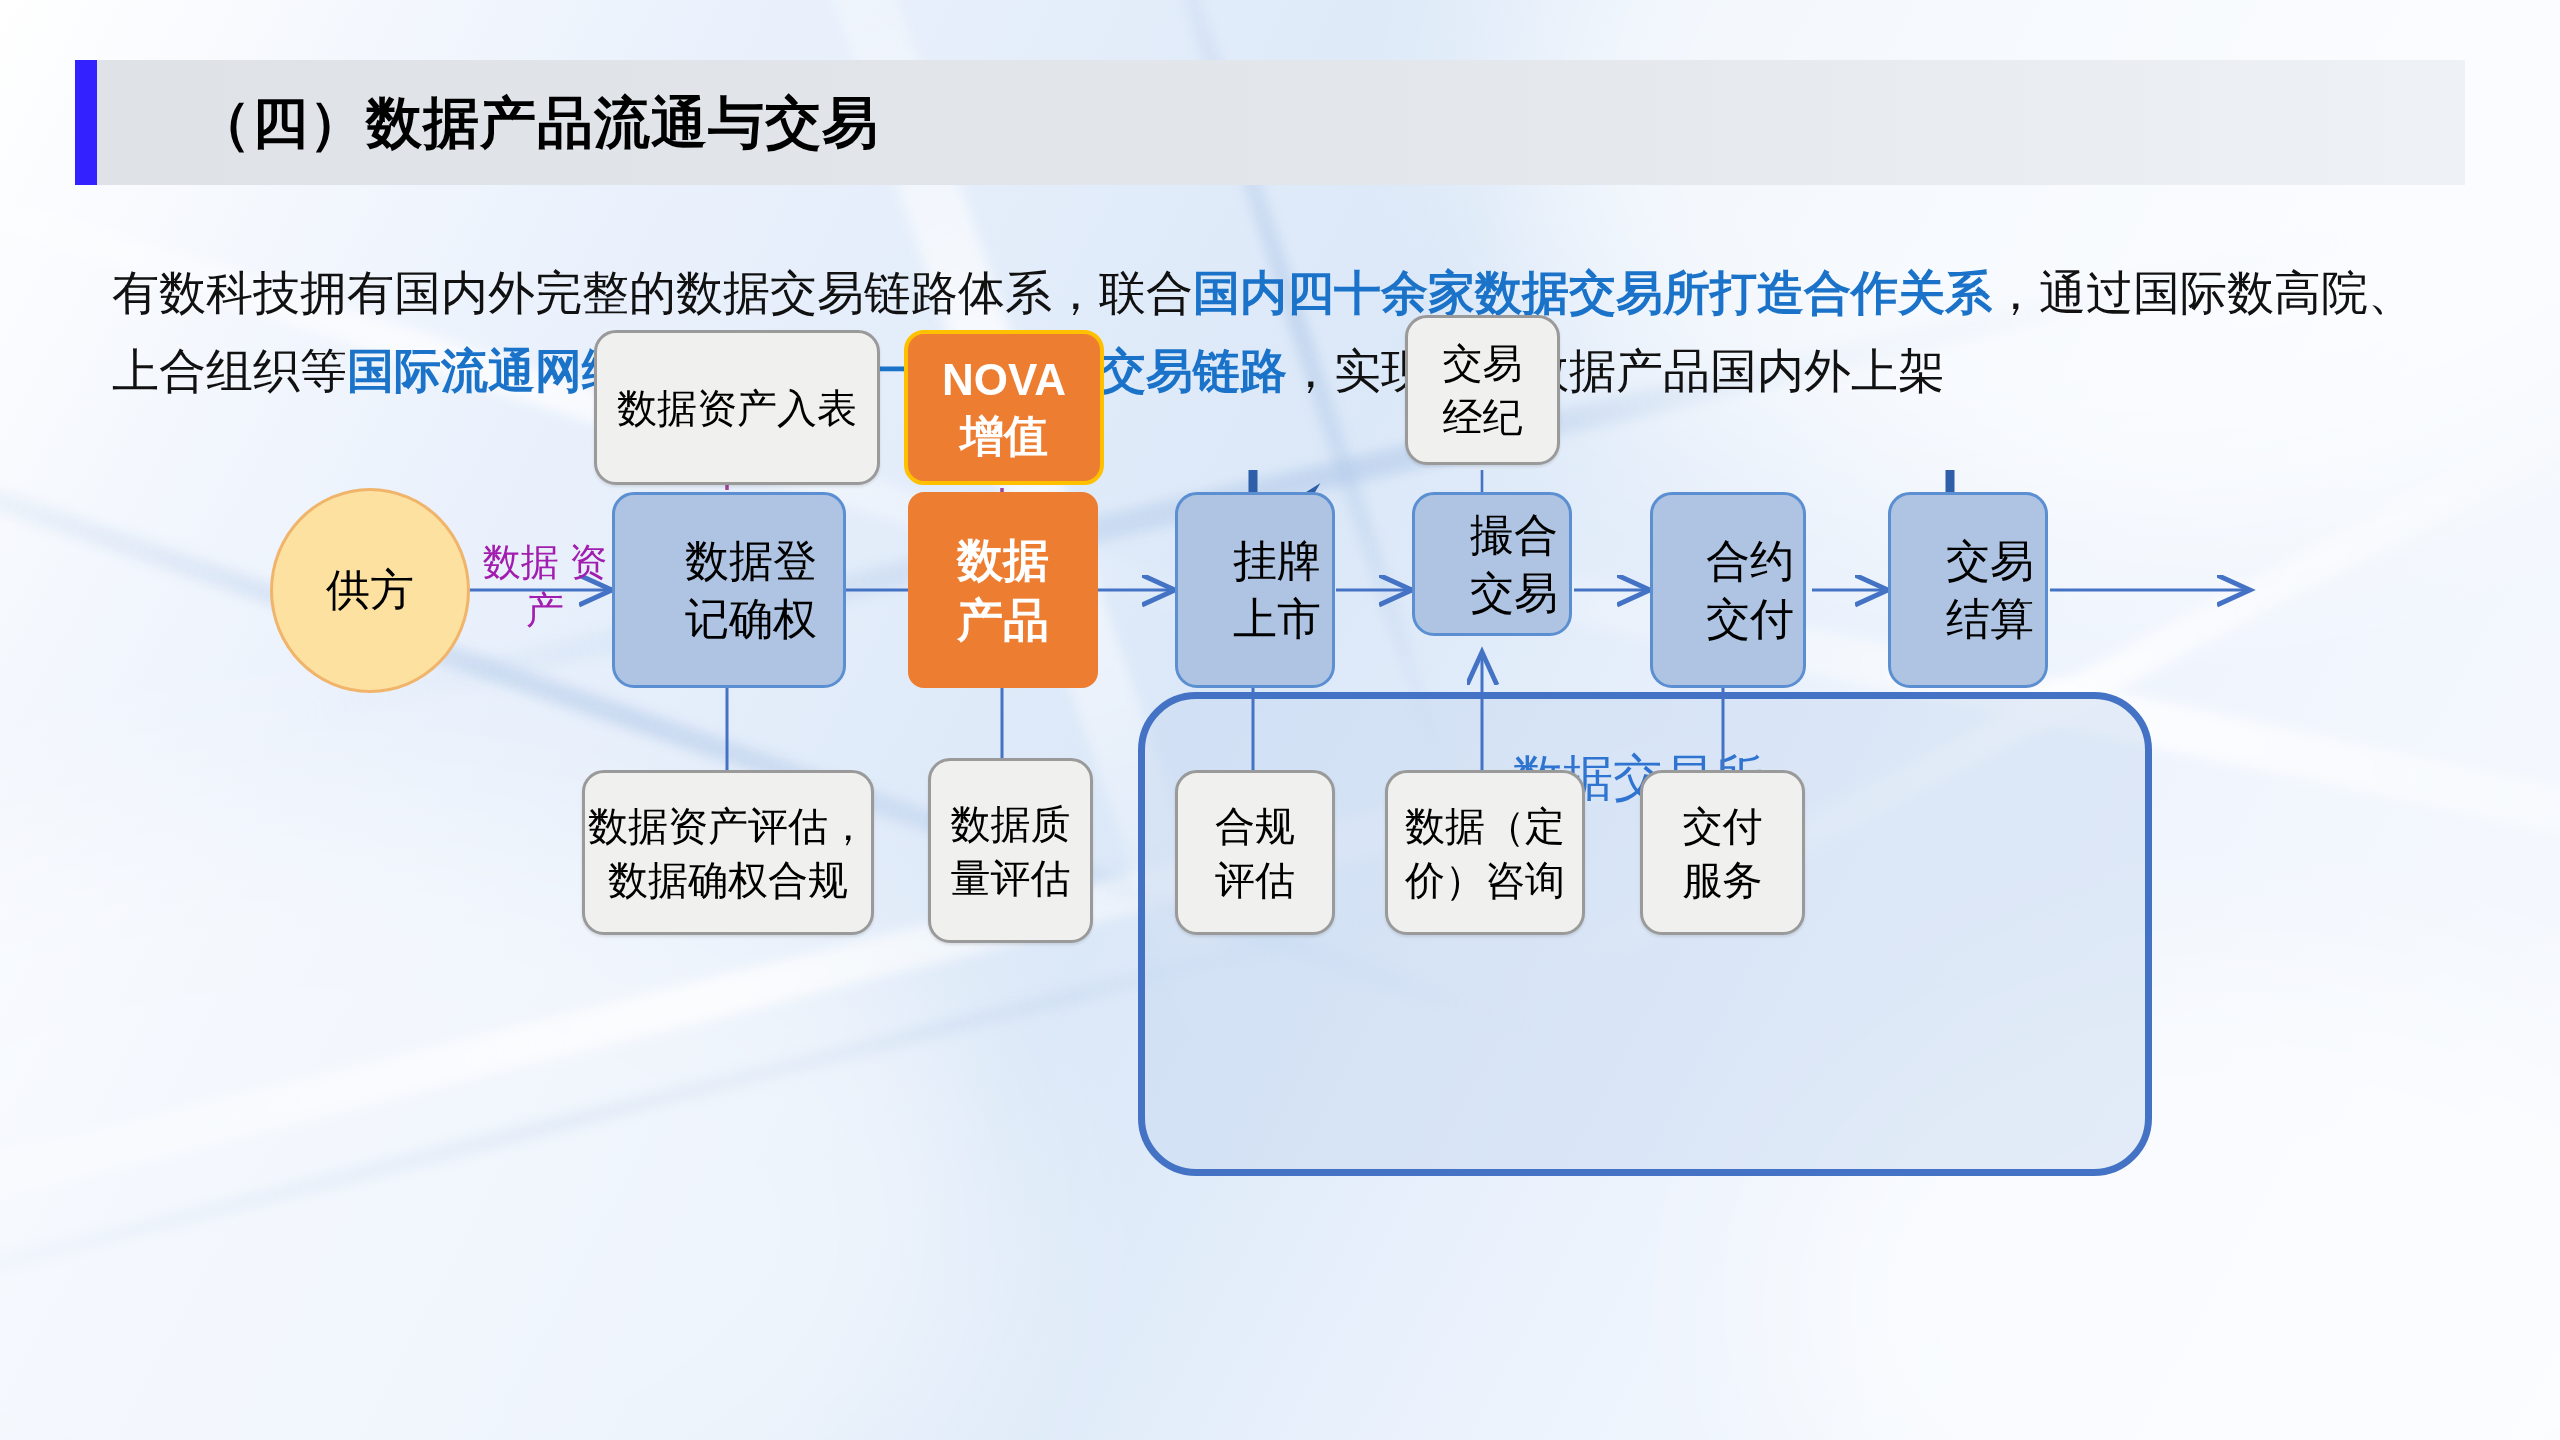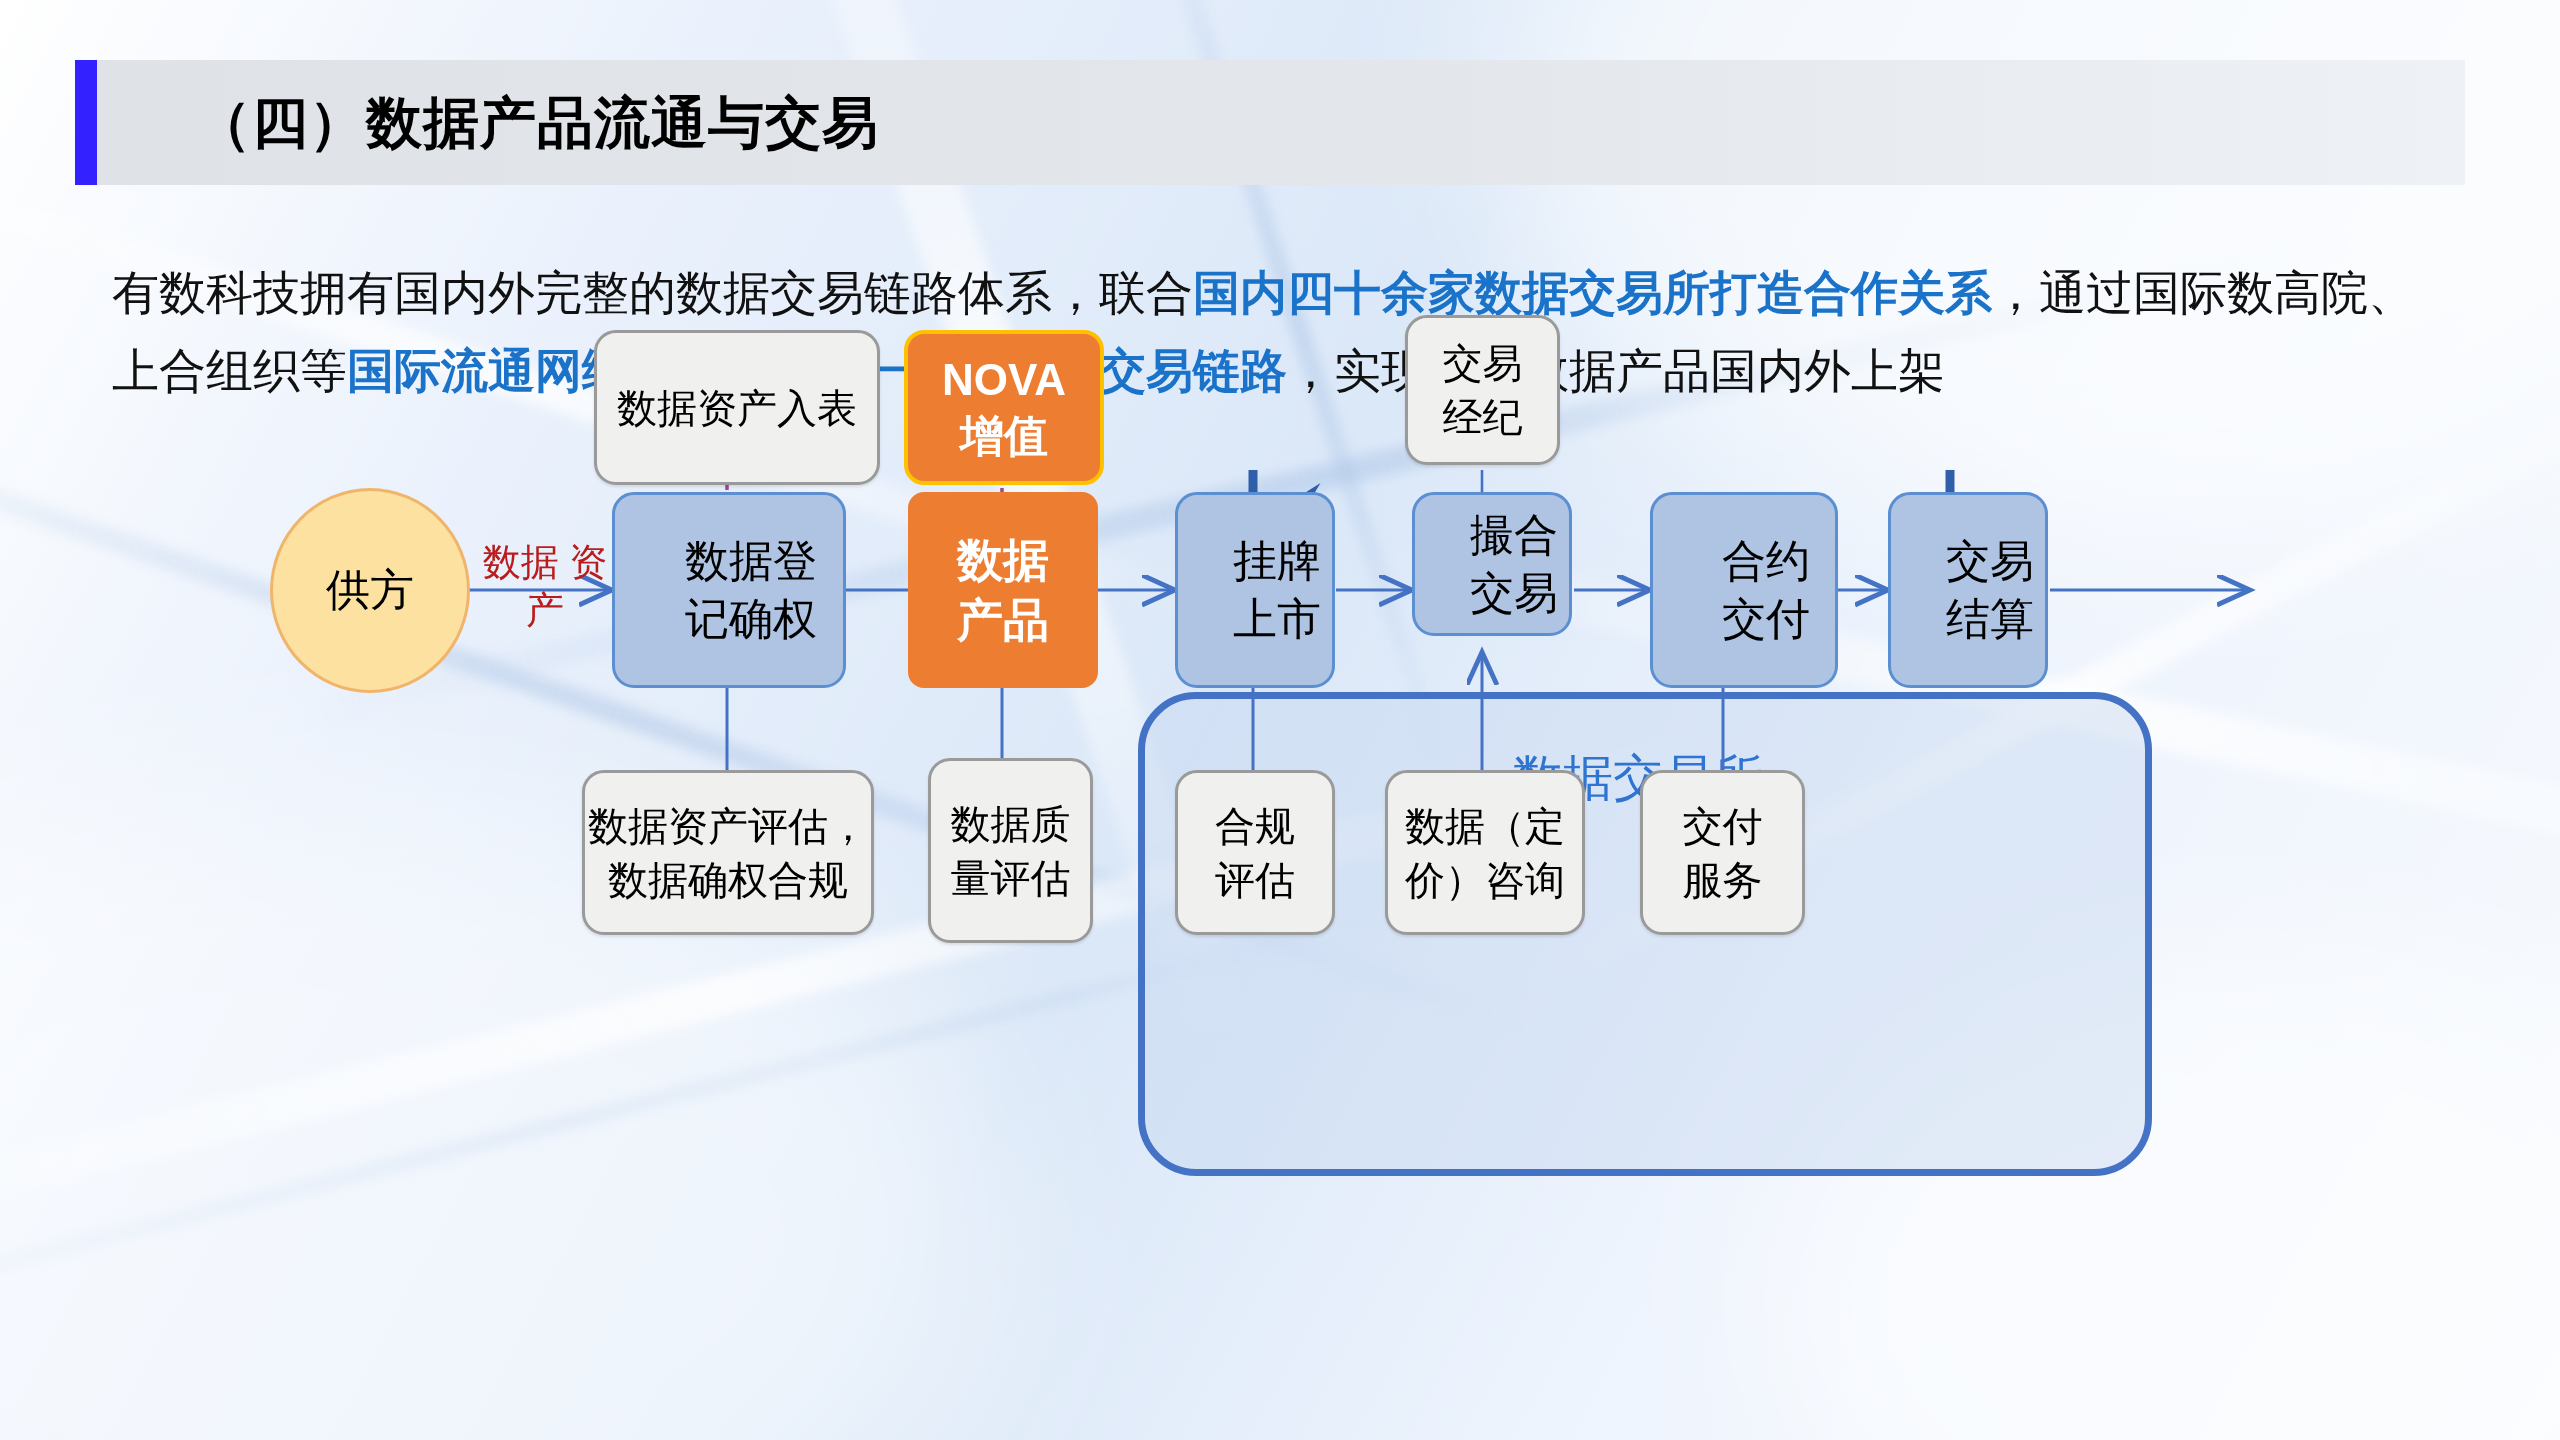--- a/index.html
+++ b/index.html
@@ -60,21 +60,21 @@
   .orange.nova{border:4px solid #ffc000;border-radius:20px;font-size:44px;line-height:56px;}
   .ellipse{background:#fde1a0;border:3px solid #f0b46a;border-radius:50%;
     color:#000;font-size:44px;}
   .ellipse.circ{background:#fde1a0;border:3px solid #f3c08a;}
 
   #exchange-box{position:absolute;left:1138px;top:222px;width:1000px;height:470px;
     background:rgba(198,216,240,.45);border:7px solid #4472c4;border-radius:58px;}
   #exchange-label{position:absolute;left:1138px;top:275px;width:1000px;text-align:center;
     font-size:50px;color:#2f74d0;}
 
-  .edge-label{position:absolute;font-size:38px;line-height:48px;color:#b91c1c;text-align:center;}
+  .edge-label{position:absolute;font-size:38px;line-height:48px;color:#a21caf;text-align:center;}
 </style>
 </head>
 <body>
 
 <div id="bg">
   <div class="base"></div>
   <div class="streak s1"></div>
   <div class="streak dark s2"></div>
   <div class="streak s3"></div>
   <div class="streak dark s4"></div>
@@ -169,21 +169,21 @@
   <div class="node blue" style="left:1175px;top:22px;width:160px;height:196px;">
     <span class="lbl">挂牌
 上市</span>
   </div>
 
   <div class="node blue" style="left:1412px;top:22px;width:160px;height:144px;">
     <span class="lbl">撮合
 交易</span>
   </div>
 
-  <div class="node blue" style="left:1650px;top:22px;width:188px;height:196px;">
+  <div class="node blue" style="left:1650px;top:22px;width:156px;height:196px;">
     <span class="lbl">合约
 交付</span>
   </div>
 
   <div class="node blue" style="left:1888px;top:22px;width:160px;height:196px;">
     <span class="lbl">交易
 结算</span>
   </div>
 
 

